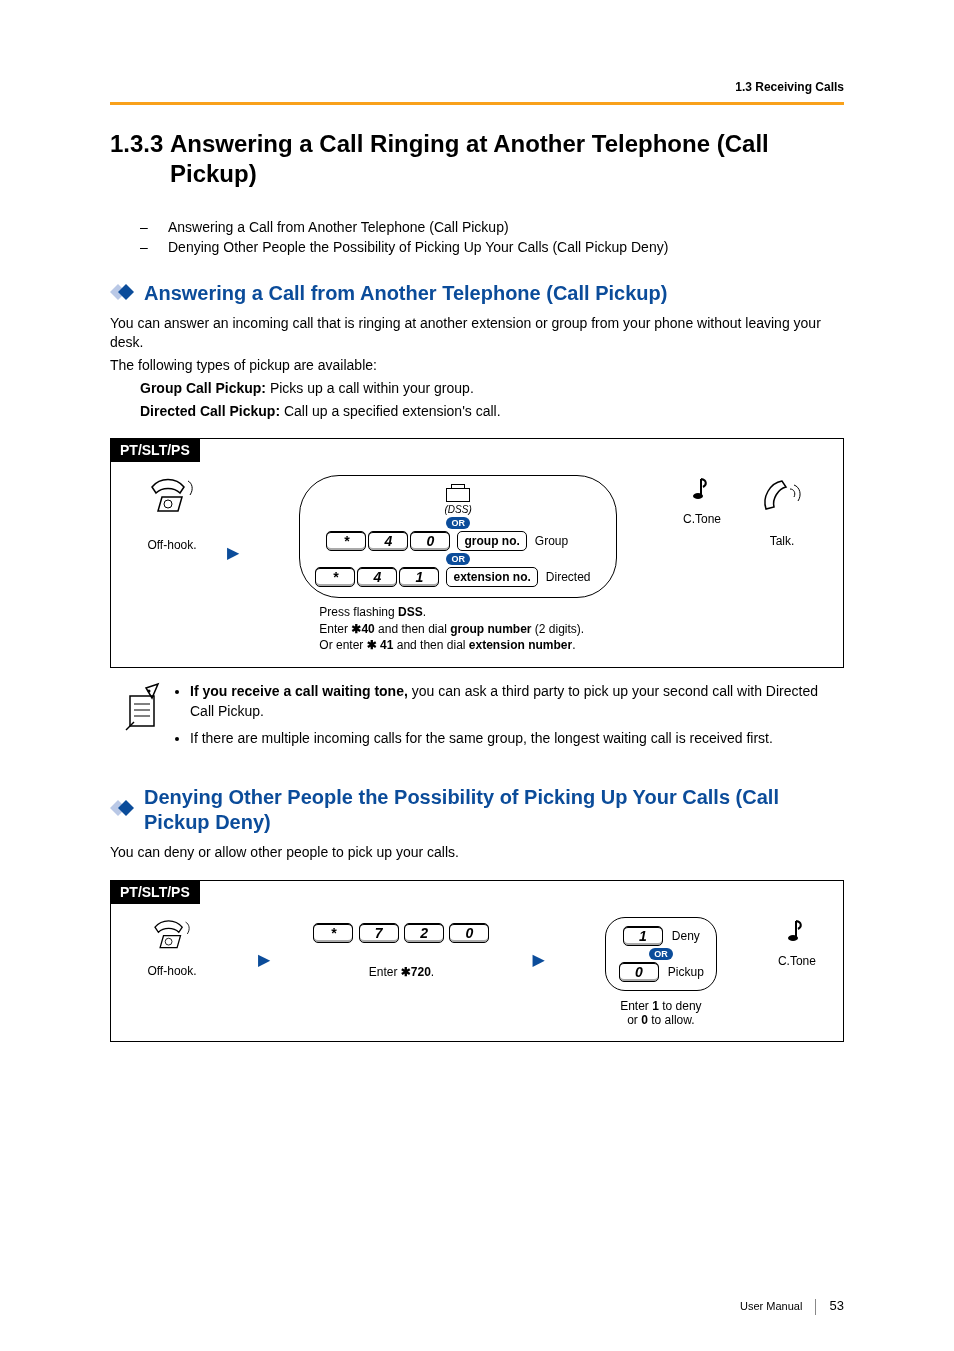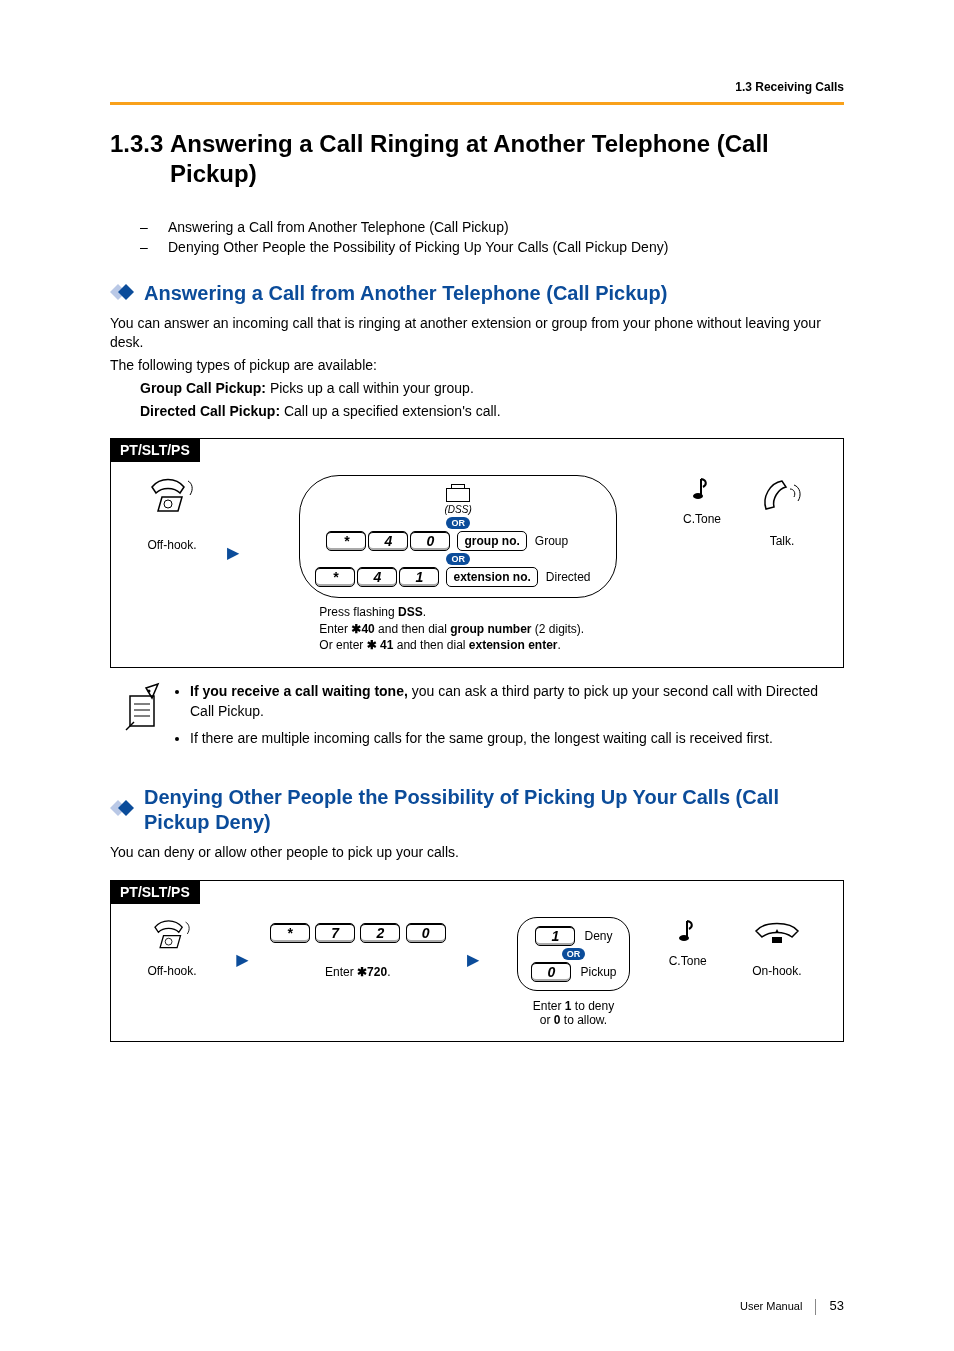--- a/index.html
+++ b/index.html
@@ -259,21 +259,21 @@
               <span class="key">4</span>
               <span class="key">1</span>
               <span style="width:6px;"></span>
               <span class="field">extension no.</span>
               <span class="side-lbl">Directed</span>
             </div>
           </div>
           <div class="caption">
             <span>Press flashing </span><b>DSS</b><span>.</span><br>
             <span>Enter </span><b>✱</b><b>40</b><span> and then dial </span><b>group number</b><span> (2 digits).</span><br>
-            <span>Or enter </span><b>✱ </b><b>41</b><span> and then dial </span><b>extension enter</b><span>.</span>
+            <span>Or enter </span><b>✱ </b><b>41</b><span> and then dial </span><b>extension number</b><span>.</span>
           </div>
         </div>
 
         <div class="col" style="width:70px;">
           <svg width="26" height="30" viewBox="0 0 26 30">
             <path d="M12 4 L12 20" stroke="#000" stroke-width="2" fill="none"></path>
             <ellipse cx="9" cy="21" rx="5" ry="3" fill="#000"></ellipse>
             <path d="M12 4 C18 5 18 10 14 12" stroke="#000" stroke-width="2" fill="none"></path>
           </svg>
           <div class="lbl">C.Tone</div>
@@ -375,28 +375,20 @@
 
         <div class="col" style="width:60px;">
           <svg width="26" height="30" viewBox="0 0 26 30">
             <path d="M12 4 L12 20" stroke="#000" stroke-width="2" fill="none"></path>
             <ellipse cx="9" cy="21" rx="5" ry="3" fill="#000"></ellipse>
             <path d="M12 4 C18 5 18 10 14 12" stroke="#000" stroke-width="2" fill="none"></path>
           </svg>
           <div class="lbl">C.Tone</div>
         </div>
 
-        <div class="col" style="width:100px;">
-          <svg width="50" height="30" viewBox="0 0 50 30">
-            <path d="M4 14 C12 4 38 4 46 14 L40 20 C32 14 18 14 10 20 Z" fill="none" stroke="#000" stroke-width="1.5"></path>
-            <path d="M20 20 L30 20 L30 26 L20 26 Z" fill="#000"></path>
-            <path d="M23 16 L27 16 L25 12 Z" fill="#000"></path>
-          </svg>
-          <div class="lbl" style="margin-top:14px;">On-hook.</div>
-        </div>
 
       </div>
     </div>
   </div>
 
   <div class="footer">
     <span>User Manual</span>
     <span class="sep"></span>
     <span class="pg">53</span>
   </div>

